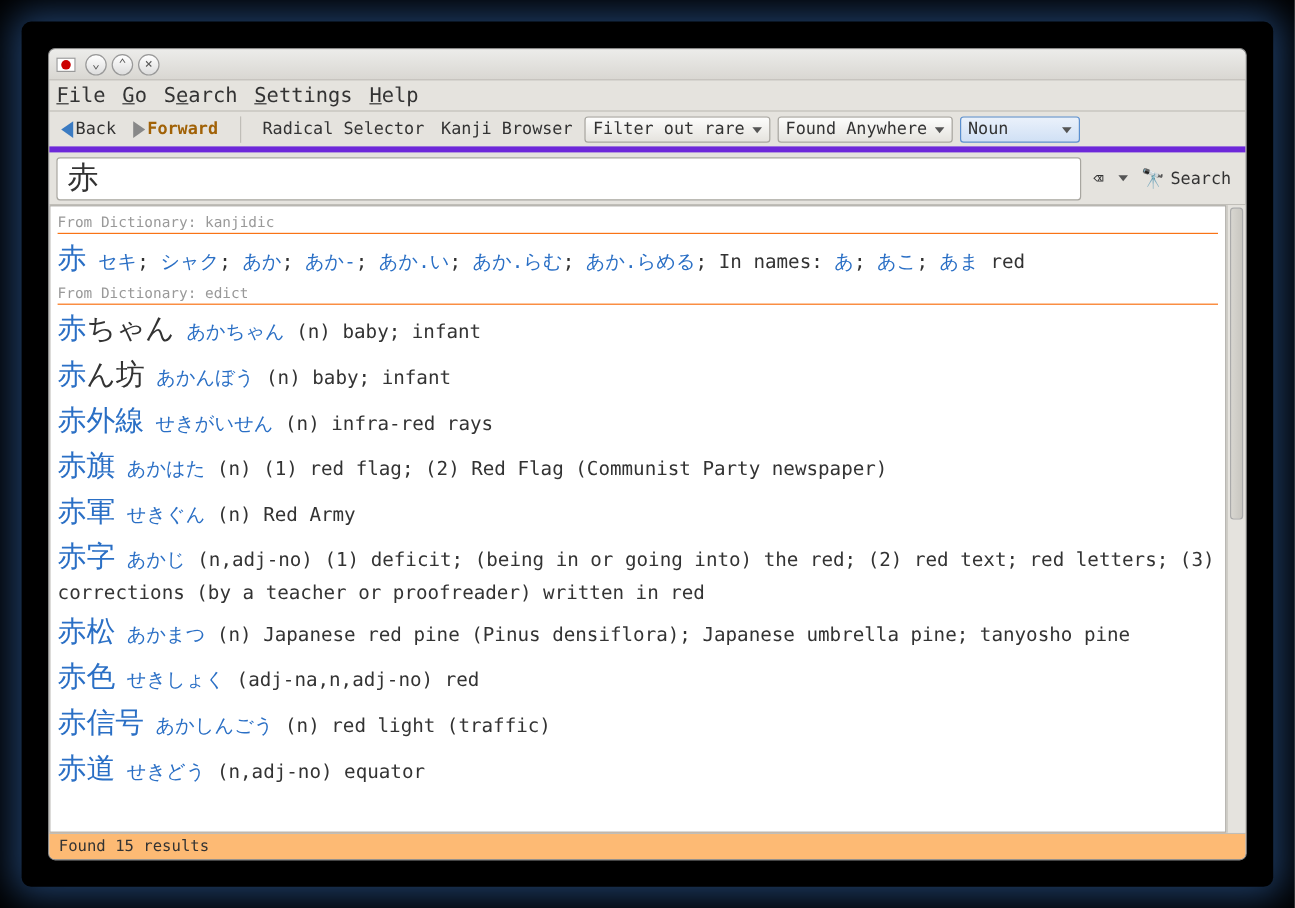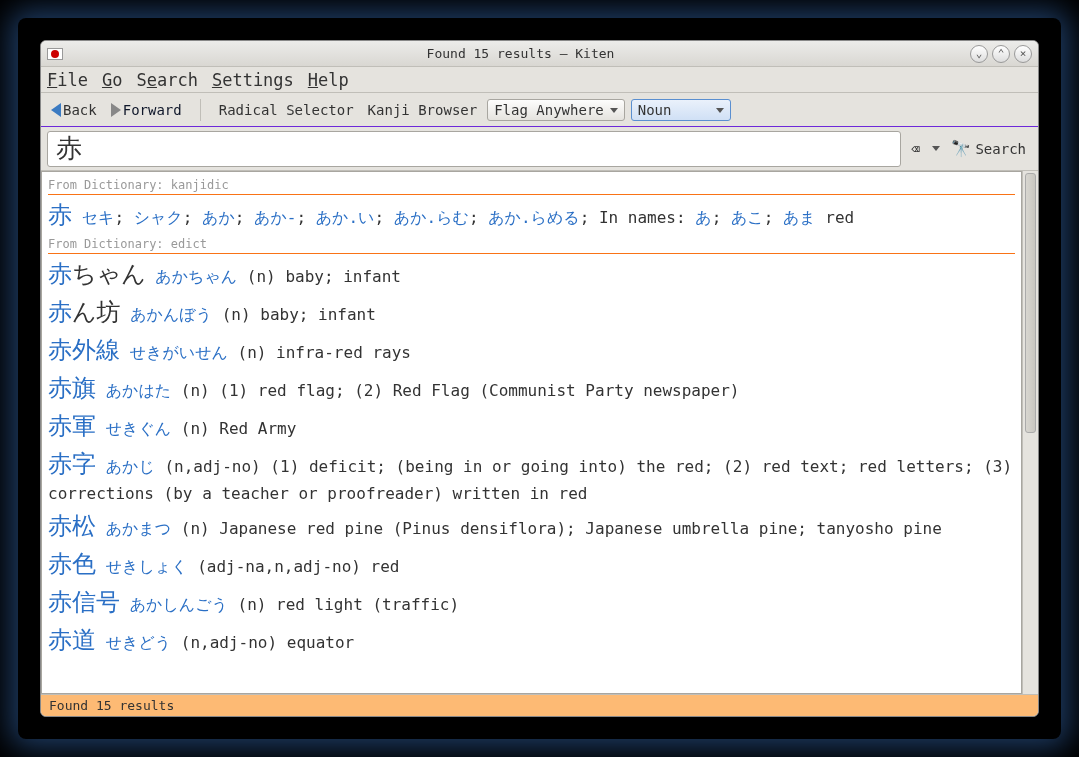--- a/index.html
+++ b/index.html
@@ -92,32 +92,32 @@
     cursor: pointer;
     color: #333;
   }
   .menuitem .ul { text-decoration: underline; }
   .toolbar {
     height: 34px;
     display: flex;
     align-items: center;
     padding: 0 6px;
     gap: 6px;
-    border-bottom: 1px solid #6d28d9;
+    border-bottom: 5px solid #6d28d9;
     font-size: 14px;
   }
   .tbtn {
     display: flex;
     align-items: center;
     gap: 2px;
     padding: 2px 4px;
     cursor: pointer;
     color: #333;
   }
-  .tbtn.disabled { color: #0f172a; }
+  .tbtn.disabled { color: #a16207; font-weight: bold; }
   .arrow-left, .arrow-right {
     width: 0; height: 0;
     border-top: 7px solid transparent;
     border-bottom: 7px solid transparent;
   }
   .arrow-left { border-right: 10px solid #3b7bc2; }
   .arrow-right { border-left: 10px solid #888; }
   .tsep {
     width: 1px;
     height: 22px;
@@ -264,21 +264,20 @@
 </style>
 </head>
 <body>
 
 <div class="glow"></div>
 
 <div class="window">
 
   <div class="titlebar">
     <div class="flag"></div>
-    <div class="title">Found 15 results – Kiten</div>
     <div class="winbtns">
       <div class="winbtn">⌄</div>
       <div class="winbtn">⌃</div>
       <div class="winbtn">×</div>
     </div>
   </div>
 
   <div class="menubar">
     <span class="menuitem"><span class="ul">F</span><span>ile</span></span>
     <span class="menuitem"><span class="ul">G</span>o</span>
@@ -297,21 +296,24 @@
       <span>Forward</span>
     </div>
     <div class="tsep"></div>
     <div class="tbtn">
       <span>Radical Selector</span>
     </div>
     <div class="tbtn">
       <span>Kanji Browser</span>
     </div>
     <div class="tcombo">
-      <span>Flag Anywhere</span>
+      <span>Filter out rare</span>
+    </div>
+    <div class="tcombo">
+      <span>Found Anywhere</span>
     </div>
     <div class="tcombo hl" style="min-width:100px;">
       <span>Noun</span>
     </div>
   </div>
 
   <div class="searchbar">
     <div class="searchinput">
       <span>赤</span>
     </div>

